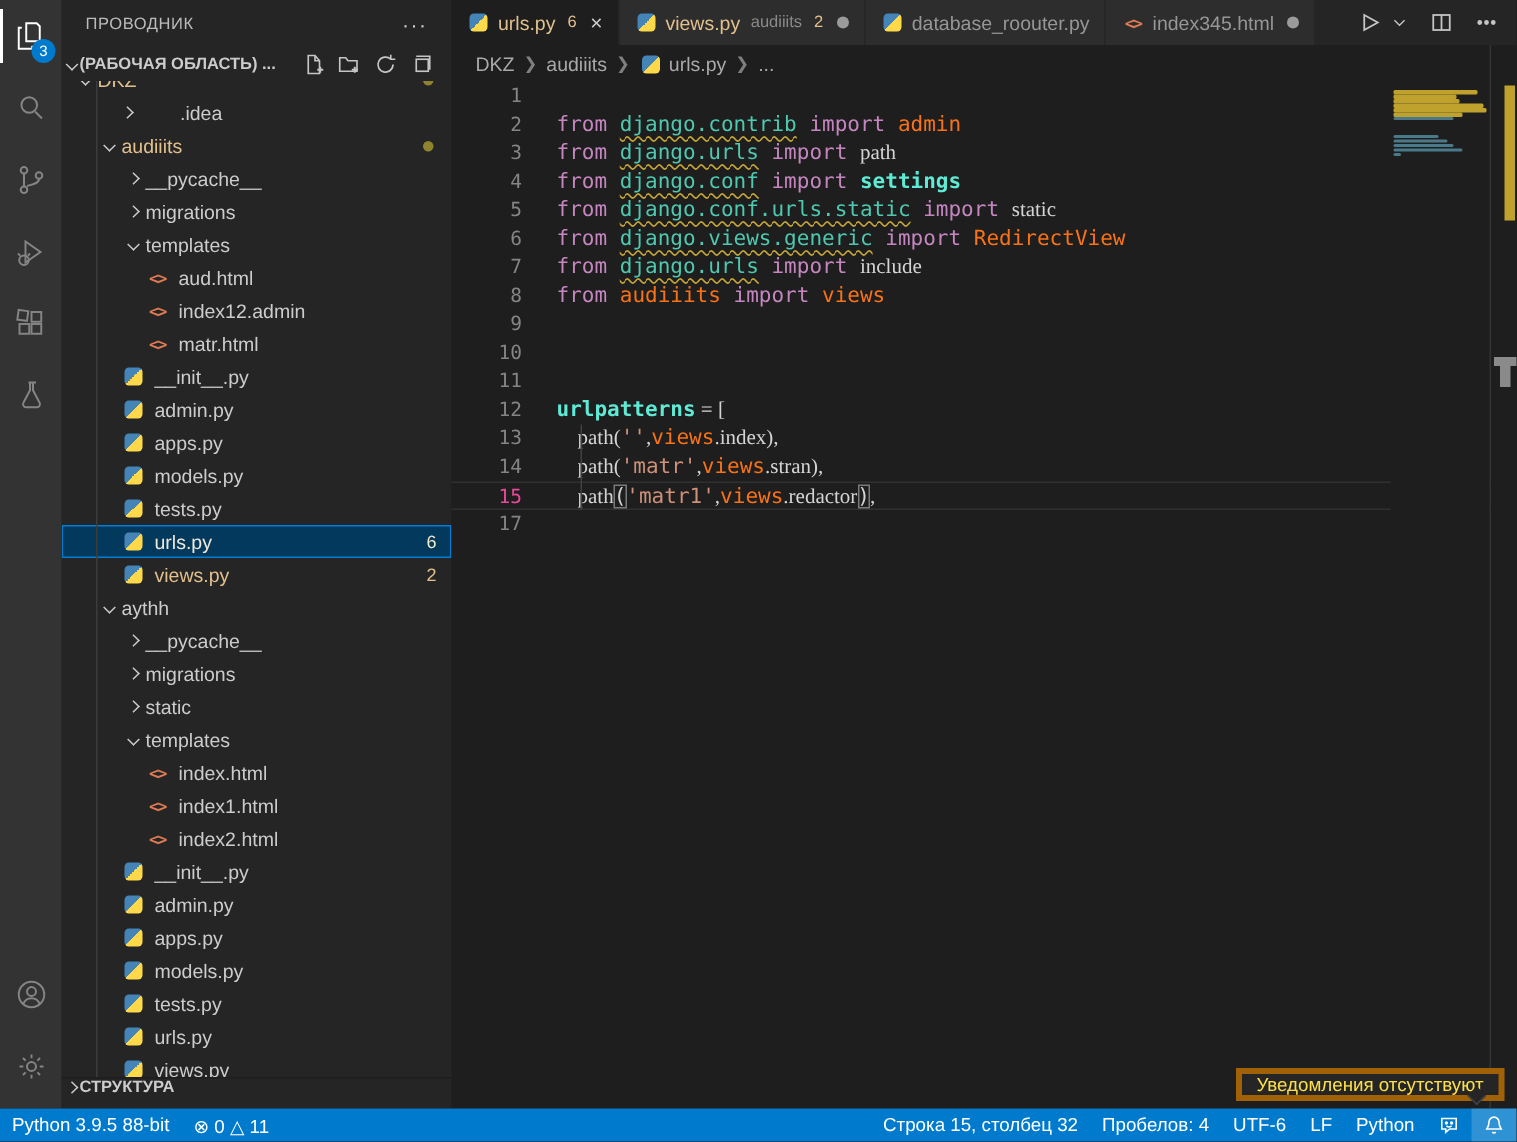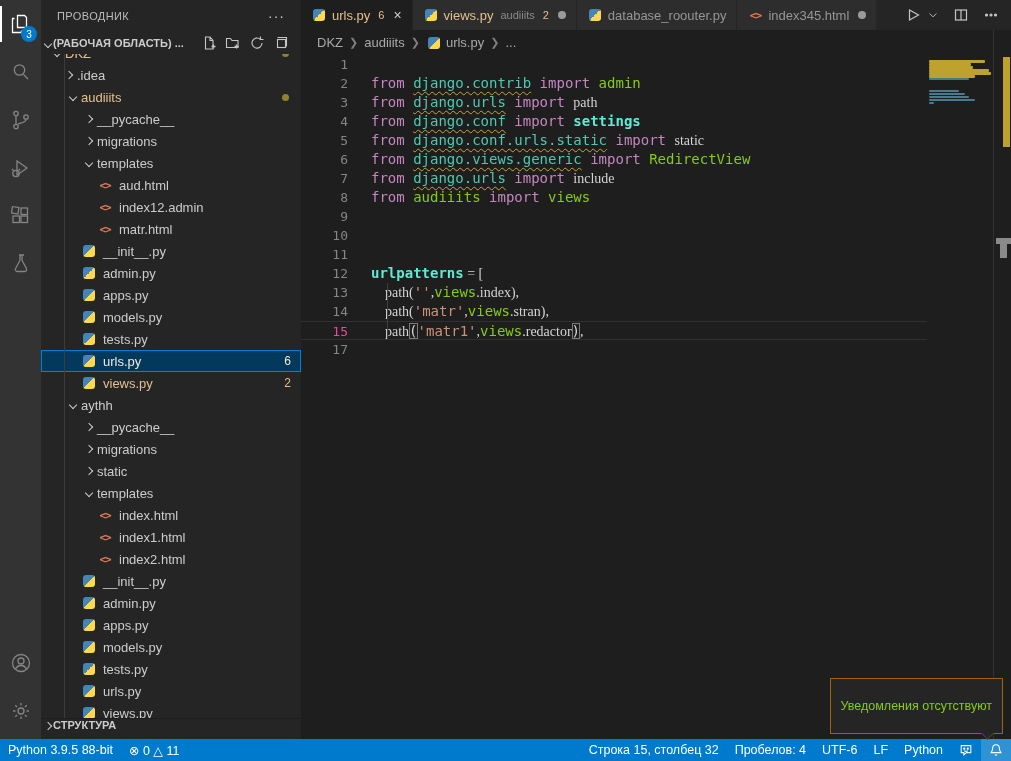--- a/index.html
+++ b/index.html
@@ -60,21 +60,21 @@
   .breadcrumb .ico { margin-right:4px; }
 
   
   .code { position:absolute; top:55px; left:0; right:18px; bottom:0; font:14px/19px "DejaVu Sans Mono",monospace; }
   .cl { height:19px; display:flex; white-space:pre; position:relative; }
   .cl .num { width:47px; text-align:right; color:#858585; flex:none; font-size:13px; }
   .cl .src { padding-left:23px; color:#d4d4d4; }
   .cl.cur { border-top:1px solid #303030; border-bottom:1px solid #303030; }
   .cl.cur .num { color:#ec4899; }
   .c-kw { color:#c586c0; }
-  .c-mod { color:#84cc16; }
+  .c-mod { color:#f97316; }
   .c-wmod { color:#4ec9b0; text-decoration:underline wavy #c7a636 1px; text-underline-offset:3px; }
   .c-pl { color:#d4d4d4;font-family:Liberation Serif, serif; }
   .c-var { color:#5eead4;font-weight:bold; }
   .c-str { color:#ce9178; }
   .c-brk { color:#d4d4d4; outline:1px solid #7a7a7a; outline-offset:-1px; }
   .ind-guide { position:absolute; left:86px; top:283px; height:57px; width:1px; background:#404040; }
 
   
   .minimap { position:absolute; top:55px; right:18px; width:66px; bottom:0; background:#1e1e1e; }
   .mm-bar { position:absolute; height:2px; border-radius:1px; }
@@ -84,21 +84,21 @@
   .tmark::after { content:""; position:absolute; left:4px; top:6px; width:7px; height:14px; background:#8a8a8a; }
 
   
   .statusbar { position:absolute; left:0; right:0; bottom:0; height:22px; background:#007acc; color:#ffffff; display:flex; align-items:center; font-size:12.5px; z-index:8; }
   .st-item { padding:0 8px; height:22px; display:flex; align-items:center; gap:4px; cursor:pointer; }
   .st-right { margin-left:auto; display:flex; align-items:center; }
   .st-item svg { width:14px; height:14px; stroke:#fff; fill:none; stroke-width:1.2; }
   .st-item.hl { background:rgba(255,255,255,.18); }
 
   
-  .tooltip { position:absolute; right:8px; bottom:27px; background:#252526; border:1px solid #a16207; color:#84cc16; font-size:12.5px; padding:20px 10px; z-index:9; }
+  .tooltip { position:absolute; right:8px; bottom:27px; background:#252526; border:4px solid #a16207; color:#fde047; font-size:12.5px; padding:0 10px; z-index:9; }
   .tooltip::after { content:""; position:absolute; right:10px; bottom:-5px; width:8px; height:8px; background:#252526; border-right:1px solid #454545; border-bottom:1px solid #454545; transform:rotate(45deg); }
 </style>
 </head>
 <body>
 
 <div class="wb">
 
   <div class="actbar" id="actbar">
       <div class="act-item active">
         <svg viewBox="0 0 24 24">
@@ -186,21 +186,21 @@
     </div>
     <div class="tree">
       <div class="tree-inner" id="tree">
           <div class="row gold" style="padding-left: 8px;">
             <span class="chev d">
               <i></i>
             </span>
             <span>DKZ</span>
             <div class="dot"></div>
           </div>
-          <div class="row" style="padding-left: 20px;">
+          <div class="row" style="padding-left: 36px; gap: 27px;">
             <span class="chev r">
               <i></i>
             </span>
             <span>.idea</span>
           </div>
           <div class="row gold" style="padding-left: 24px;">
             <span class="chev d">
               <i></i>
             </span>
             <span>audiiits</span>

